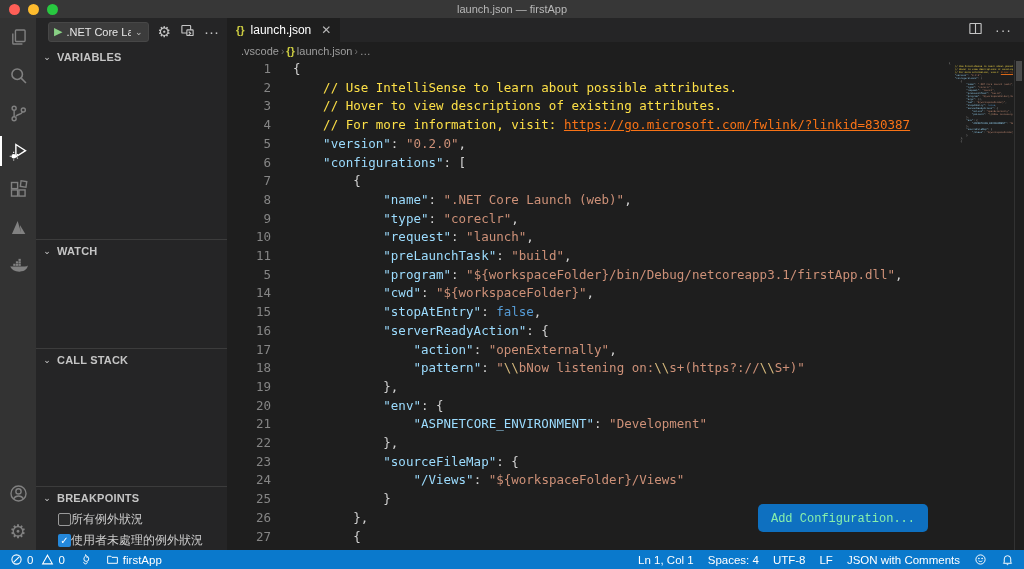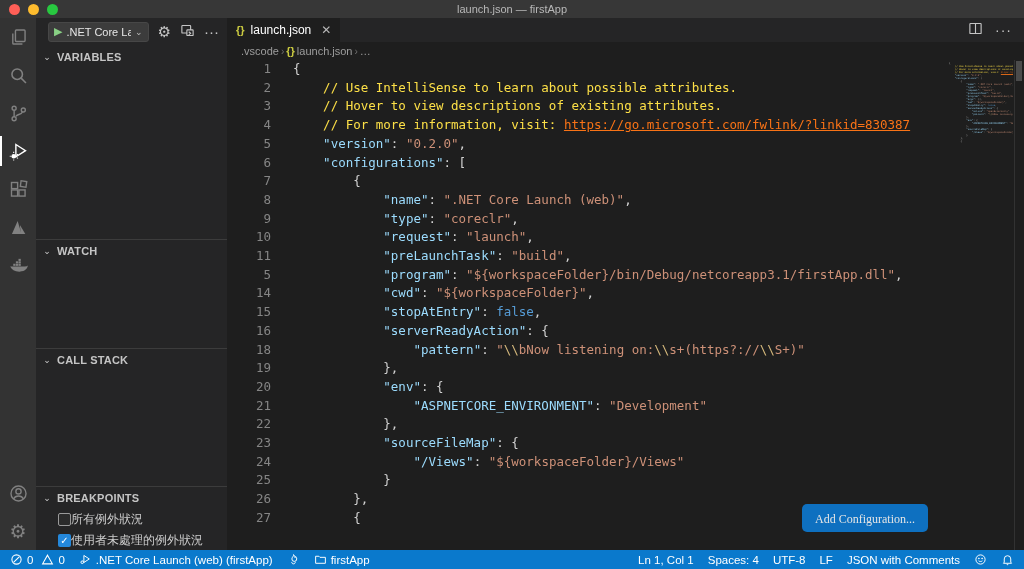--- a/index.html
+++ b/index.html
@@ -88,22 +88,22 @@
 
   .minimap { position:absolute; top:2px; right:11px; width:64px; overflow:hidden;
     font-family:"DejaVu Sans Mono", monospace; font-size:2.4px; line-height:3px;
     white-space:pre; opacity:.85; cursor:pointer; }
   .vscroll { position:absolute; top:0; right:0; bottom:0; width:10px;
     border-left:1px solid rgba(255,255,255,.09); }
   .vslider { position:absolute; top:1px; right:2px; width:6px; height:20px;
     background:rgba(130,130,130,.45); cursor:grab; }
 
   .add-config { position:absolute; right:96px; bottom:18px; height:28px; padding:8px 13px;
-    background:#0e70c0; color:#e5e5e5; border:none; border-radius:5px; font-size:12px;
-    font-family:Liberation Serif, serif; cursor:pointer; }
+    background:#0e70c0; color:#86efac; border:none; border-radius:5px; font-size:12px;
+    font-family:Liberation Mono, monospace; cursor:pointer; }
 
   
   .statusbar { height:19px; background:#0a79cc; color:#ffffff; display:flex;
     align-items:center; font-size:11.5px; padding:0 10px; flex:0 0 auto; }
   .sb-left, .sb-right { display:flex; align-items:center; gap:14px; }
   .sb-right { margin-left:auto;justify-content:space-between; }
   .sb-seg { display:flex; align-items:center; gap:4px; cursor:pointer; white-space:nowrap; }
   .sb-seg svg { width:13px; height:13px; }
 </style>
 </head>
@@ -283,20 +283,21 @@
             <div class="code-line"><span class="ln">6</span><span class="lc"><span class="tk-p">    </span><span class="tk-k">"configurations"</span><span class="tk-p">: [</span></span></div>
             <div class="code-line"><span class="ln">7</span><span class="lc"><span class="tk-p">        {</span></span></div>
             <div class="code-line"><span class="ln">8</span><span class="lc"><span class="tk-p">            </span><span class="tk-k">"name"</span><span class="tk-p">: </span><span class="tk-s">".NET Core Launch (web)"</span><span class="tk-p">,</span></span></div>
             <div class="code-line"><span class="ln">9</span><span class="lc"><span class="tk-p">            </span><span class="tk-k">"type"</span><span class="tk-p">: </span><span class="tk-s">"coreclr"</span><span class="tk-p">,</span></span></div>
             <div class="code-line"><span class="ln">10</span><span class="lc"><span class="tk-p">            </span><span class="tk-k">"request"</span><span class="tk-p">: </span><span class="tk-s">"launch"</span><span class="tk-p">,</span></span></div>
             <div class="code-line"><span class="ln">11</span><span class="lc"><span class="tk-p">            </span><span class="tk-k">"preLaunchTask"</span><span class="tk-p">: </span><span class="tk-s">"build"</span><span class="tk-p">,</span></span></div>
             <div class="code-line"><span class="ln">5</span><span class="lc"><span class="tk-p">            </span><span class="tk-k">"program"</span><span class="tk-p">: </span><span class="tk-s">"${workspaceFolder}/bin/Debug/netcoreapp3.1/firstApp.dll"</span><span class="tk-p">,</span></span></div>
             <div class="code-line"><span class="ln">14</span><span class="lc"><span class="tk-p">            </span><span class="tk-k">"cwd"</span><span class="tk-p">: </span><span class="tk-s">"${workspaceFolder}"</span><span class="tk-p">,</span></span></div>
             <div class="code-line"><span class="ln">15</span><span class="lc"><span class="tk-p">            </span><span class="tk-k">"stopAtEntry"</span><span class="tk-p">: </span><span class="tk-b">false</span><span class="tk-p">,</span></span></div>
             <div class="code-line"><span class="ln">16</span><span class="lc"><span class="tk-p">            </span><span class="tk-k">"serverReadyAction"</span><span class="tk-p">: {</span></span></div>
+            <div class="code-line"><span class="ln">17</span><span class="lc"><span class="tk-p">                </span><span class="tk-k">"action"</span><span class="tk-p">: </span><span class="tk-s">"openExternally"</span><span class="tk-p">,</span></span></div>
             <div class="code-line"><span class="ln">18</span><span class="lc"><span class="tk-p">                </span><span class="tk-k">"pattern"</span><span class="tk-p">: </span><span class="tk-s">"</span><span class="tk-e">\\</span><span class="tk-s">bNow listening on:</span><span class="tk-e">\\</span><span class="tk-s">s+(https?://</span><span class="tk-e">\\</span><span class="tk-s">S+)"</span></span></div>
             <div class="code-line"><span class="ln">19</span><span class="lc"><span class="tk-p">            },</span></span></div>
             <div class="code-line"><span class="ln">20</span><span class="lc"><span class="tk-p">            </span><span class="tk-k">"env"</span><span class="tk-p">: {</span></span></div>
             <div class="code-line"><span class="ln">21</span><span class="lc"><span class="tk-p">                </span><span class="tk-k">"ASPNETCORE_ENVIRONMENT"</span><span class="tk-p">: </span><span class="tk-s">"Development"</span></span></div>
             <div class="code-line"><span class="ln">22</span><span class="lc"><span class="tk-p">            },</span></span></div>
             <div class="code-line"><span class="ln">23</span><span class="lc"><span class="tk-p">            </span><span class="tk-k">"sourceFileMap"</span><span class="tk-p">: {</span></span></div>
             <div class="code-line"><span class="ln">24</span><span class="lc"><span class="tk-p">                </span><span class="tk-k">"/Views"</span><span class="tk-p">: </span><span class="tk-s">"${workspaceFolder}/Views"</span></span></div>
             <div class="code-line"><span class="ln">25</span><span class="lc"><span class="tk-p">            }</span></span></div>
             <div class="code-line"><span class="ln">26</span><span class="lc"><span class="tk-p">        },</span></span></div>
             <div class="code-line"><span class="ln">27</span><span class="lc"><span class="tk-p">        {</span></span></div>
@@ -318,27 +319,20 @@
             <path d="M6.5 17.5l11-11"></path>
         </svg>
         <span>0</span>
         <svg viewBox="0 0 24 24" fill="none" stroke="currentColor" stroke-width="2" style="margin-left:4px">
           <path d="M12 4L21 20H3z"></path>
         </svg>
         <span>0</span>
       </span>
       <span class="sb-seg">
         <svg viewBox="0 0 24 24" fill="none" stroke="currentColor" stroke-width="1.8">
-          <path d="M9 4.5l10 6.5-10 6.5z"></path>
-            <circle cx="6" cy="17" r="2.4"></circle>
-        </svg>
-        <span>.NET Core Launch (web) (firstApp)</span>
-      </span>
-      <span class="sb-seg">
-        <svg viewBox="0 0 24 24" fill="none" stroke="currentColor" stroke-width="1.8">
           <path d="M12 3c1 3-3 4.5-3 8a4.5 4.5 0 0 0 9 0c0-2-1-3.3-2-4.5 0 1.5-.8 2-1.5 2C15 6.5 13.8 4.5 12 3z"></path>
           <path d="M9 16.5c-.6 1.5.4 3.5 3 3.5s3.6-2 3-3.5"></path>
         </svg>
       </span>
       <span class="sb-seg">
         <svg viewBox="0 0 24 24" fill="none" stroke="currentColor" stroke-width="1.8">
           <path d="M3 6h6l2 2h10v11H3z"></path>
         </svg>
         <span>firstApp</span>
       </span>

